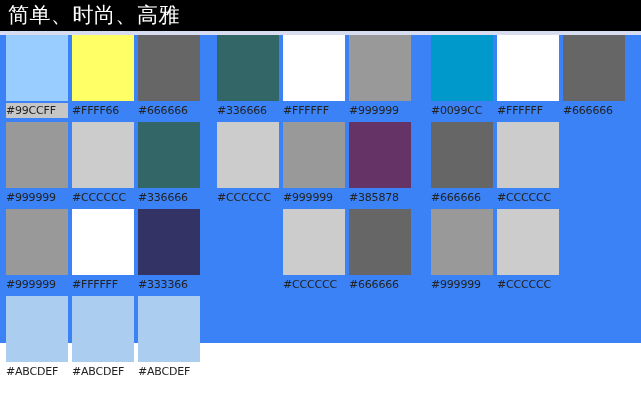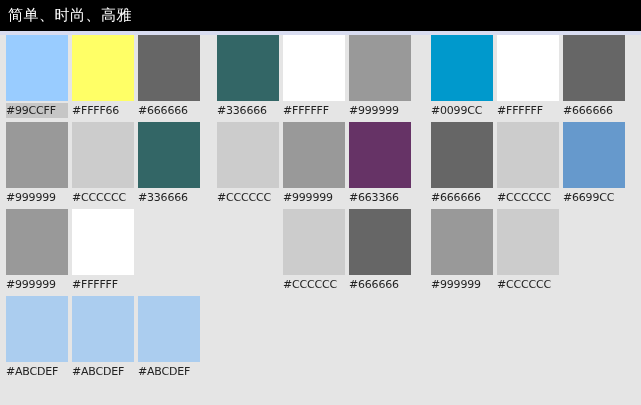--- a/index.html
+++ b/index.html
@@ -23,43 +23,43 @@
     width: 641px;
     height: 31px;
     background: #000000;
     box-sizing: border-box;
   }
   #header-title {
     position: absolute;
     left: 8px;
     top: 5px;
     color: #ffffff;
-    font-size: 15px;
+    font-size: 21px;
     line-height: 20px;
     letter-spacing: 0.5px;
     white-space: nowrap;
     font-family: "DejaVu Sans", "Liberation Sans", sans-serif;
   }
   #header-underline {
     position: absolute;
     left: 0;
     top: 31px;
     width: 641px;
     height: 4px;
     background: #d8dcf0;
   }
 
   
   #palette-canvas {
     position: absolute;
     left: 0;
     top: 35px;
     width: 641px;
-    height: 370px;
-    background: #e5e5e5;
+    height: 308px;
+    background: #3b82f6;
   }
 
   .palette-column {
     position: absolute;
     top: 0;
   }
   .palette-column.col-0 { left: 6px;   width: 196px; }
   .palette-column.col-1 { left: 217px; width: 196px; }
   .palette-column.col-2 { left: 431px; width: 196px; text-decoration: underline; }
 
@@ -144,20 +144,24 @@
       </div>
       <div class="palette-row">
         <div class="swatch-cell pos-0">
           <div class="swatch-chip" style="background: rgb(153, 153, 153);"></div>
           <div class="swatch-label">#999999</div>
         </div>
         <div class="swatch-cell pos-1">
           <div class="swatch-chip" style="background: rgb(255, 255, 255);"></div>
           <div class="swatch-label">#FFFFFF</div>
         </div>
+        <div class="swatch-cell pos-2">
+          <div class="swatch-chip" style="background: rgb(51, 51, 102);"></div>
+          <div class="swatch-label">#333366</div>
+        </div>
       </div>
       <div class="palette-row">
         <div class="swatch-cell pos-0">
           <div class="swatch-chip" style="background: rgb(171, 205, 239);"></div>
           <div class="swatch-label">#ABCDEF</div>
         </div>
         <div class="swatch-cell pos-1">
           <div class="swatch-chip" style="background: rgb(171, 205, 239);"></div>
           <div class="swatch-label">#ABCDEF</div>
         </div>
@@ -186,21 +190,21 @@
         <div class="swatch-cell pos-0">
           <div class="swatch-chip" style="background: rgb(204, 204, 204);"></div>
           <div class="swatch-label">#CCCCCC</div>
         </div>
         <div class="swatch-cell pos-1">
           <div class="swatch-chip" style="background: rgb(153, 153, 153);"></div>
           <div class="swatch-label">#999999</div>
         </div>
         <div class="swatch-cell pos-2">
           <div class="swatch-chip" style="background: rgb(102, 51, 102);"></div>
-          <div class="swatch-label">#663366</div>
+          <div class="swatch-label">#385878</div>
         </div>
       </div>
       <div class="palette-row">
         <div class="swatch-cell pos-1">
           <div class="swatch-chip" style="background: rgb(204, 204, 204);"></div>
           <div class="swatch-label">#CCCCCC</div>
         </div>
         <div class="swatch-cell pos-2">
           <div class="swatch-chip" style="background: rgb(102, 102, 102);"></div>
           <div class="swatch-label">#666666</div>
@@ -224,24 +228,20 @@
       </div>
       <div class="palette-row">
         <div class="swatch-cell pos-0">
           <div class="swatch-chip" style="background: rgb(102, 102, 102);"></div>
           <div class="swatch-label">#666666</div>
         </div>
         <div class="swatch-cell pos-1">
           <div class="swatch-chip" style="background: rgb(204, 204, 204);"></div>
           <div class="swatch-label">#CCCCCC</div>
         </div>
-        <div class="swatch-cell pos-2">
-          <div class="swatch-chip" style="background: rgb(102, 153, 204);"></div>
-          <div class="swatch-label">#6699CC</div>
-        </div>
       </div>
       <div class="palette-row">
         <div class="swatch-cell pos-0">
           <div class="swatch-chip" style="background: rgb(153, 153, 153);"></div>
           <div class="swatch-label">#999999</div>
         </div>
         <div class="swatch-cell pos-1">
           <div class="swatch-chip" style="background: rgb(204, 204, 204);"></div>
           <div class="swatch-label">#CCCCCC</div>
         </div>

